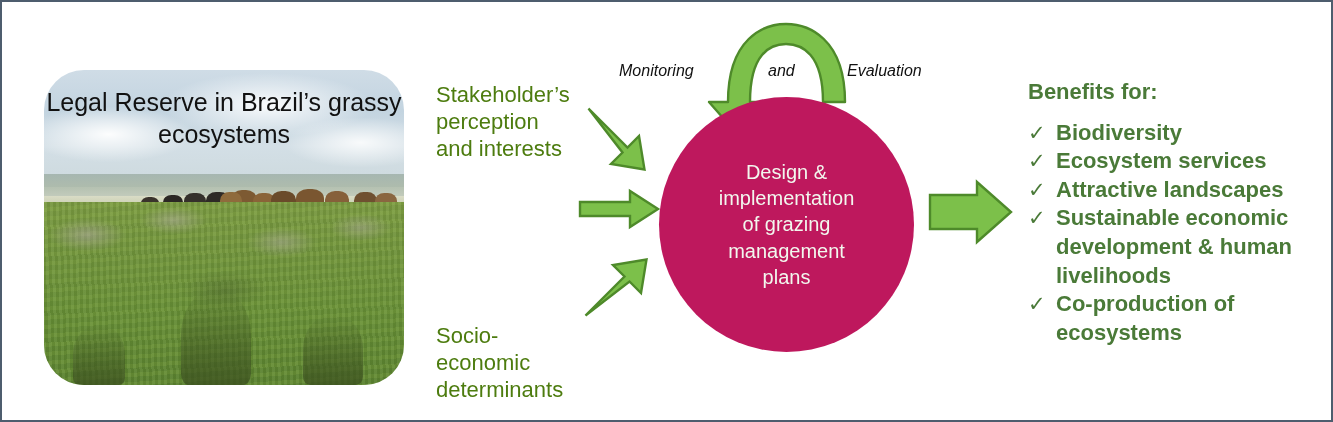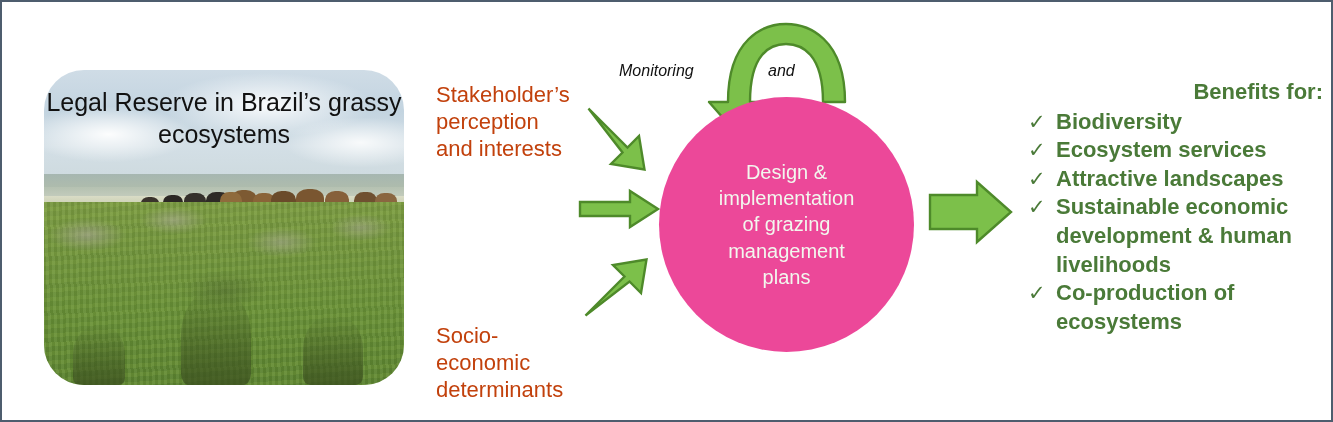--- a/index.html
+++ b/index.html
@@ -57,32 +57,32 @@
     border-radius:48% 48% 12% 12%;
   }
   #photo-caption{
     position:absolute;left:0;top:16px;width:100%;
     text-align:center;color:#111;font-size:25px;line-height:1.28;
     font-family:"Liberation Sans","DejaVu Sans",sans-serif;
   }
 
   
   .in-label{
-    position:absolute;color:#c2410c;font-size:22px;line-height:1.22;
+    position:absolute;color:#4d7c0f;font-size:22px;line-height:1.22;
     font-family:"Liberation Sans","DejaVu Sans",sans-serif;
     white-space:pre-line;
   }
   #label-stakeholder{left:434px;top:80px;width:145px;}
   #label-conservation{left:434px;top:186px;width:150px;}
   #label-socio{left:434px;top:277px;width:145px;margin-top:44px;}
 
   
   #core-circle{
     position:absolute;left:657px;top:95px;width:255px;height:255px;
-    border-radius:50%;background:#ec4899;
+    border-radius:50%;background:#be185d;
     display:flex;align-items:center;justify-content:center;
   }
   #core-circle-text{
     color:#f2f7ee;font-size:20px;line-height:1.32;text-align:center;
     white-space:pre-line;padding:0 22px;
   }
 
   
   .me-word{
     position:absolute;font-style:italic;color:#111;font-size:16px;
@@ -90,21 +90,21 @@
   }
   #me-monitoring{left:617px;top:53px;}
   #me-and{left:766px;top:53px;font-style:italic;}
   #me-evaluation{left:845px;top:53px;}
 
   
   #benefits{
     position:absolute;left:1026px;top:76px;width:295px;
     color:#4a7a38;font-weight:bold;font-size:22px;line-height:1.30;
   }
-  #benefits-title{margin:0 0 1px 0;text-align:right;}
+  #benefits-title{margin:0 0 12px 0;}
   .benefit-row{display:flex;align-items:flex-start;}
   .benefit-check{
     width:28px;flex:0 0 28px;font-weight:normal;font-size:21px;line-height:1.30;
   }
   .benefit-text{flex:1 1 auto;}
 
   
   #arrow-layer{position:absolute;left:0;top:0;width:1333px;height:422px;pointer-events:none;}
 </style>
 </head>
@@ -182,20 +182,21 @@
   <div id="core-circle">
     <div id="core-circle-text">Design &amp;
 implementation
 of grazing
 management
 plans</div>
   </div>
 
   <div class="me-word" id="me-monitoring">Monitoring</div>
   <div class="me-word" id="me-and">and</div>
+  <div class="me-word" id="me-evaluation">Evaluation</div>
 
   <div id="benefits">
     <div id="benefits-title">Benefits for:</div>
 
     <div class="benefit-row">
       <span class="benefit-check">✓</span>
       <span class="benefit-text">Biodiversity</span>
     </div>
     <div class="benefit-row">
       <span class="benefit-check">✓</span>

